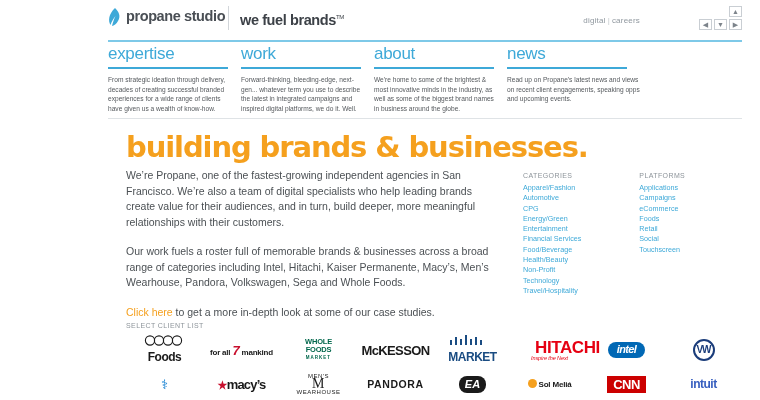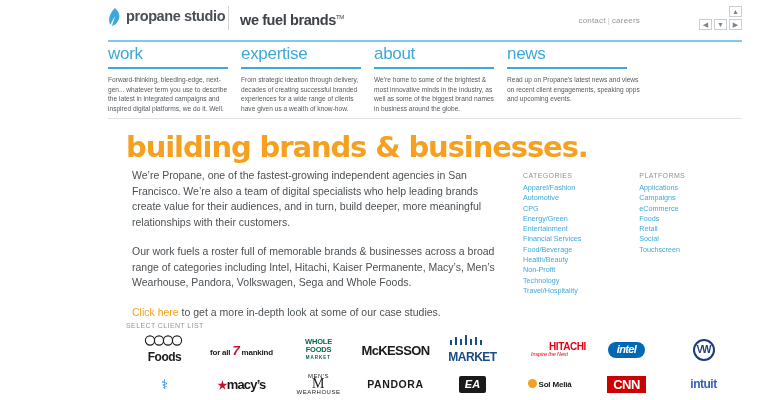--- a/index.html
+++ b/index.html
@@ -123,21 +123,21 @@
     font-size: 29px;
     color: #f5a01e;
     font-weight: bold;
     letter-spacing: -1.1px;
     font-family: "DejaVu Sans", sans-serif;
   }
 
   
   .body-copy {
     position: absolute;
-    left: 132px; top: 168px;
+    left: 126px; top: 168px;
     width: 370px;
   }
   .body-copy p {
     margin: 0 0 14px 0;
     font-size: 10.5px;
     line-height: 15.5px;
     color: #4b5054;
   }
   .cta-line {
     font-size: 10.5px;
@@ -200,21 +200,21 @@
 
   
   .audi { color: #1a1a1a; font-size: 12px; font-weight: bold; letter-spacing: -0.5px; }
   .audi-rings { display:block; margin: 0 auto 1px; }
   .sevenforall { color: #1a1a1a; font-size: 8px; font-weight: bold; letter-spacing: -0.2px; }
   .sevenforall .seven { color: #c8102e; font-size: 13px; font-style: italic; }
   .wholefoods { color: #00674b; font-size: 7.5px; font-weight: bold; line-height: 8px; letter-spacing: -0.2px; }
   .mckesson { color: #1a1a1a; font-size: 13px; font-weight: bold; letter-spacing: -0.6px; }
   .cisco { color: #1a4c82; font-size: 12px; font-weight: bold; letter-spacing: -0.5px; }
   .cisco-bars { display: block; margin-bottom: 1px; }
-  .hitachi-name { color: #e60012; font-size: 10px; font-weight: bold; letter-spacing: -0.4px; padding-left: 36px; }
+  .hitachi-name { color: #e60012; font-size: 17px; font-weight: bold; letter-spacing: -0.4px; padding-left: 36px; }
   .hitachi-sub { color: #e60012; font-size: 5.5px; font-style: italic; letter-spacing: -0.1px; }
   .intel-pill {
     background: #0068b5; color: #fff;
     font-size: 11px; font-style: italic; font-weight: bold;
     border-radius: 12px; padding: 2px 9px 3px;
     letter-spacing: -0.6px;
   }
   .vw-circle {
     width: 22px; height: 22px; border-radius: 50%;
     border: 2px solid #1a3c7a; color: #1a3c7a;
@@ -224,21 +224,21 @@
   }
   .kp { color: #0076ce; font-size: 13px; }
   .macys { color: #1a1a1a; font-size: 13px; font-weight: bold; letter-spacing: -0.8px; }
   .macys .star { color: #c8102e; font-size: 11px; }
   .mens { color: #1a1a1a; font-size: 6px; letter-spacing: 0.5px; line-height: 8px; }
   .mens .mbig { font-size: 14px; font-family: "Liberation Serif", serif; }
   .pandora { color: #1a1a1a; font-size: 10.5px; font-weight: bold; letter-spacing: 0.6px; }
   .ea-box {
     background: #1a1a1a; color: #fff;
     font-size: 11px; font-weight: bold; font-style: italic;
-    padding: 3px 6px; border-radius: 2px;
+    padding: 3px 6px; border-radius: 8px;
   }
   .solmelia { color: #1a1a1a; font-size: 8px; font-weight: bold; letter-spacing: -0.2px; }
   .sol-dot { display:inline-block; width: 9px; height: 9px; border-radius: 50%; background: #f5a01e; vertical-align: -1px; margin-right: 2px; }
   .cnn {
     background: #cc0000; color: #fff;
     font-size: 13px; font-weight: bold;
     padding: 2px 6px; letter-spacing: -0.5px; text-align: right;
   }
   .intuit { color: #365ebf; font-size: 12px; font-weight: bold; letter-spacing: -0.5px; }
 </style>
@@ -255,47 +255,47 @@
         </svg>
       </span>
       <span class="logo-text">propane studio</span>
     </div>
     <div class="logo-divider"></div>
     <div class="tagline">
       <span>we fuel brands</span><sup>TM</sup>
     </div>
 
     <div class="utility">
-      <a href="#">contact</a><span class="sep">|</span><a href="#">careers</a>
+      <a href="#">digital</a><span class="sep">|</span><a href="#">careers</a>
     </div>
 
     <div class="arrows">
       <div class="arrow-row">
         <div class="arrow-btn">▲</div>
       </div>
       <div class="arrow-row">
         <div class="arrow-btn">◀</div>
         <div class="arrow-btn">▼</div>
         <div class="arrow-btn">▶</div>
       </div>
     </div>
   </div>
 
   <div class="nav-rule-top"></div>
 
   <div class="nav">
     <div class="nav-col">
+      <div class="nav-title">expertise</div>
+      <div class="nav-underline"></div>
+      <div class="nav-desc">From strategic ideation through delivery, decades of creating successful branded experiences for a wide range of clients have given us a wealth of know-how.</div>
+    </div>
+    <div class="nav-col">
       <div class="nav-title">work</div>
       <div class="nav-underline"></div>
       <div class="nav-desc">Forward-thinking, bleeding-edge, next-gen... whatever term you use to describe the latest in integrated campaigns and inspired digital platforms, we do it. Well.</div>
-    </div>
-    <div class="nav-col">
-      <div class="nav-title">expertise</div>
-      <div class="nav-underline"></div>
-      <div class="nav-desc">From strategic ideation through delivery, decades of creating successful branded experiences for a wide range of clients have given us a wealth of know-how.</div>
     </div>
     <div class="nav-col">
       <div class="nav-title">about</div>
       <div class="nav-underline"></div>
       <div class="nav-desc">We're home to some of the brightest &amp; most innovative minds in the industry, as well as some of the biggest brand names in business around the globe.</div>
     </div>
     <div class="nav-col news">
       <div class="nav-title">news</div>
       <div class="nav-underline"></div>
       <div class="nav-desc">Read up on Propane's latest news and views on recent client engagements, speaking opps and upcoming events.</div>

